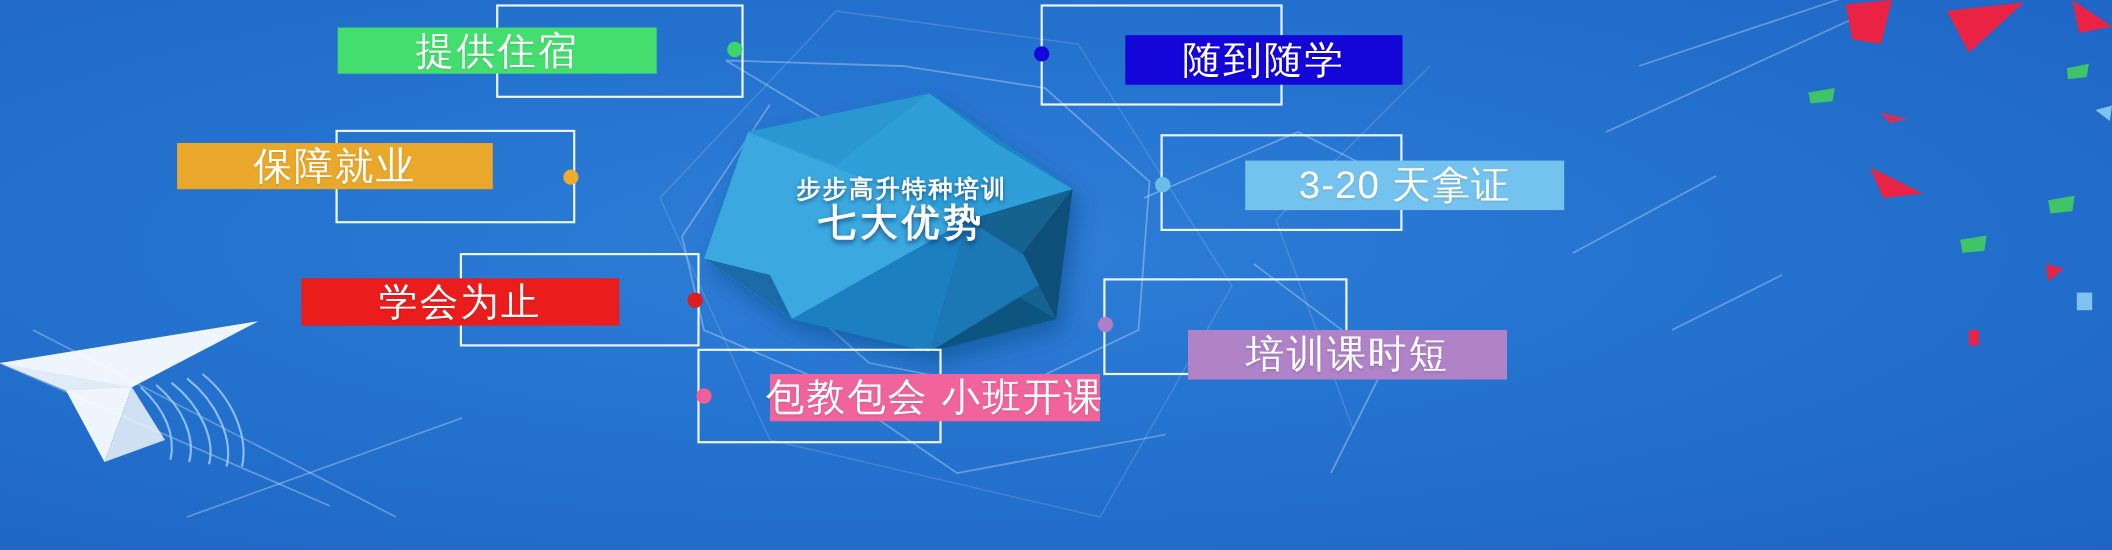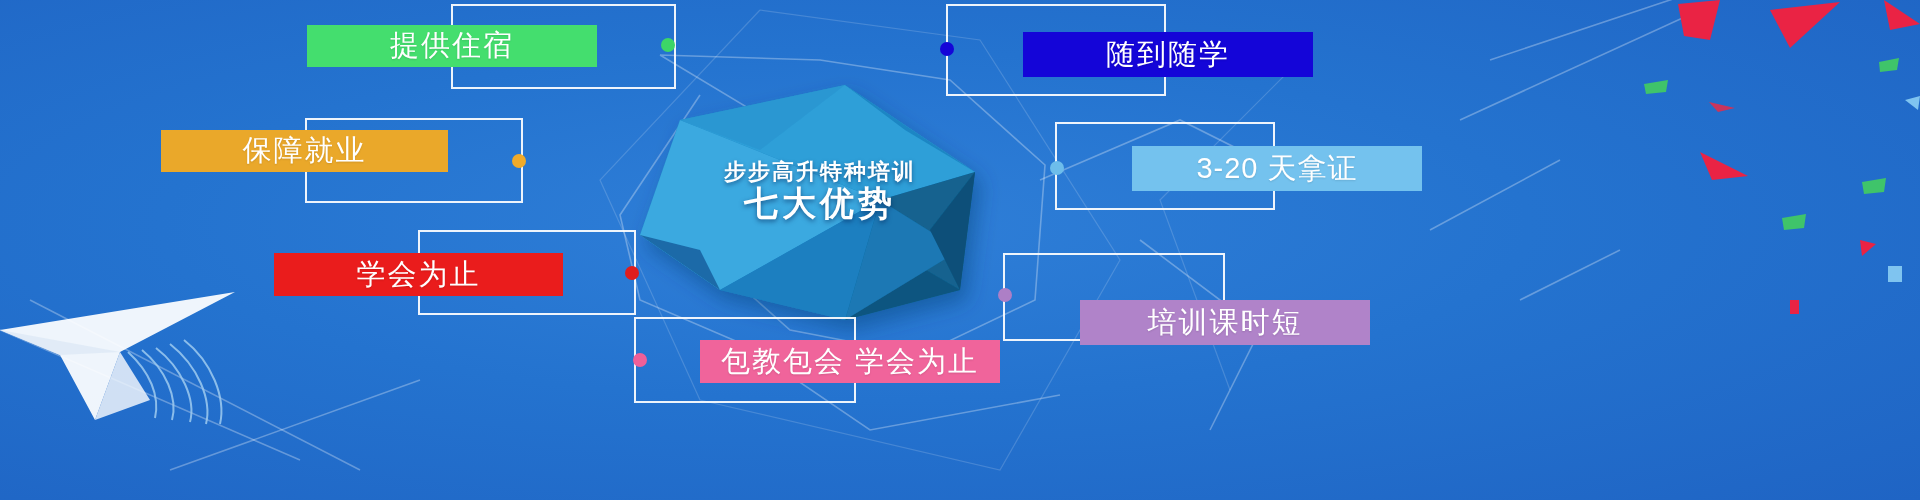--- a/index.html
+++ b/index.html
@@ -26,21 +26,21 @@
   .dot{
     position:absolute;width:14px;height:14px;border-radius:50%;
     box-shadow:0 0 0 0 rgba(0,0,0,0);
   }
 
   
   .chip{
     position:absolute;
     display:flex;align-items:center;justify-content:center;
     color:#ffffff;
-    font-size:29px;
+    font-size:35px;
     font-weight:500;
     letter-spacing:2px;
     white-space:nowrap;
     text-shadow:0 1px 2px rgba(0,0,0,.12);
     box-sizing:border-box;
   }
   .chip.num{letter-spacing:1px;}
 
   
   #center-text{
@@ -152,25 +152,25 @@
   <div class="conn" style="left:305px;top:118px;width:218px;height:85px;"></div>
   <div class="dot" style="left:512px;top:154px;background:#f0ab2b;"></div>
   <div class="chip" style="left:161px;top:130px;width:287px;height:42px;background:#eaa82a;">保障就业</div>
 
   <div class="conn" style="left:418px;top:230px;width:218px;height:85px;"></div>
   <div class="dot" style="left:625px;top:266px;background:#e01d1d;"></div>
   <div class="chip" style="left:274px;top:253px;width:289px;height:43px;background:#ea1c1c;">学会为止</div>
 
   <div class="conn" style="left:634px;top:317px;width:222px;height:86px;"></div>
   <div class="dot" style="left:633px;top:353px;background:#ef5f98;"></div>
-  <div class="chip" style="left:700px;top:340px;width:300px;height:43px;background:#f0649b;">包教包会 学会为止</div>
+  <div class="chip" style="left:700px;top:340px;width:300px;height:43px;background:#f0649b;">包教包会 小班开课</div>
 
   <div class="conn" style="left:946px;top:4px;width:220px;height:92px;"></div>
   <div class="dot" style="left:940px;top:42px;background:#1405d8;"></div>
-  <div class="chip" style="left:1023px;top:32px;width:290px;height:45px;background:#1405d8;">随到随学</div>
+  <div class="chip" style="left:1023px;top:32px;width:252px;height:45px;background:#1405d8;">随到随学</div>
 
   <div class="conn" style="left:1055px;top:122px;width:220px;height:88px;"></div>
   <div class="dot" style="left:1050px;top:161px;background:#6dbdeb;"></div>
   <div class="chip num" style="left:1132px;top:146px;width:290px;height:45px;background:#74c2ee;">3-20 天拿证</div>
 
   <div class="conn" style="left:1003px;top:253px;width:222px;height:88px;"></div>
   <div class="dot" style="left:998px;top:288px;background:#ad7fc6;"></div>
   <div class="chip" style="left:1080px;top:272px;width:290px;height:45px;background:#b083c9;margin-top:28px;">培训课时短</div>
 
 </div>

